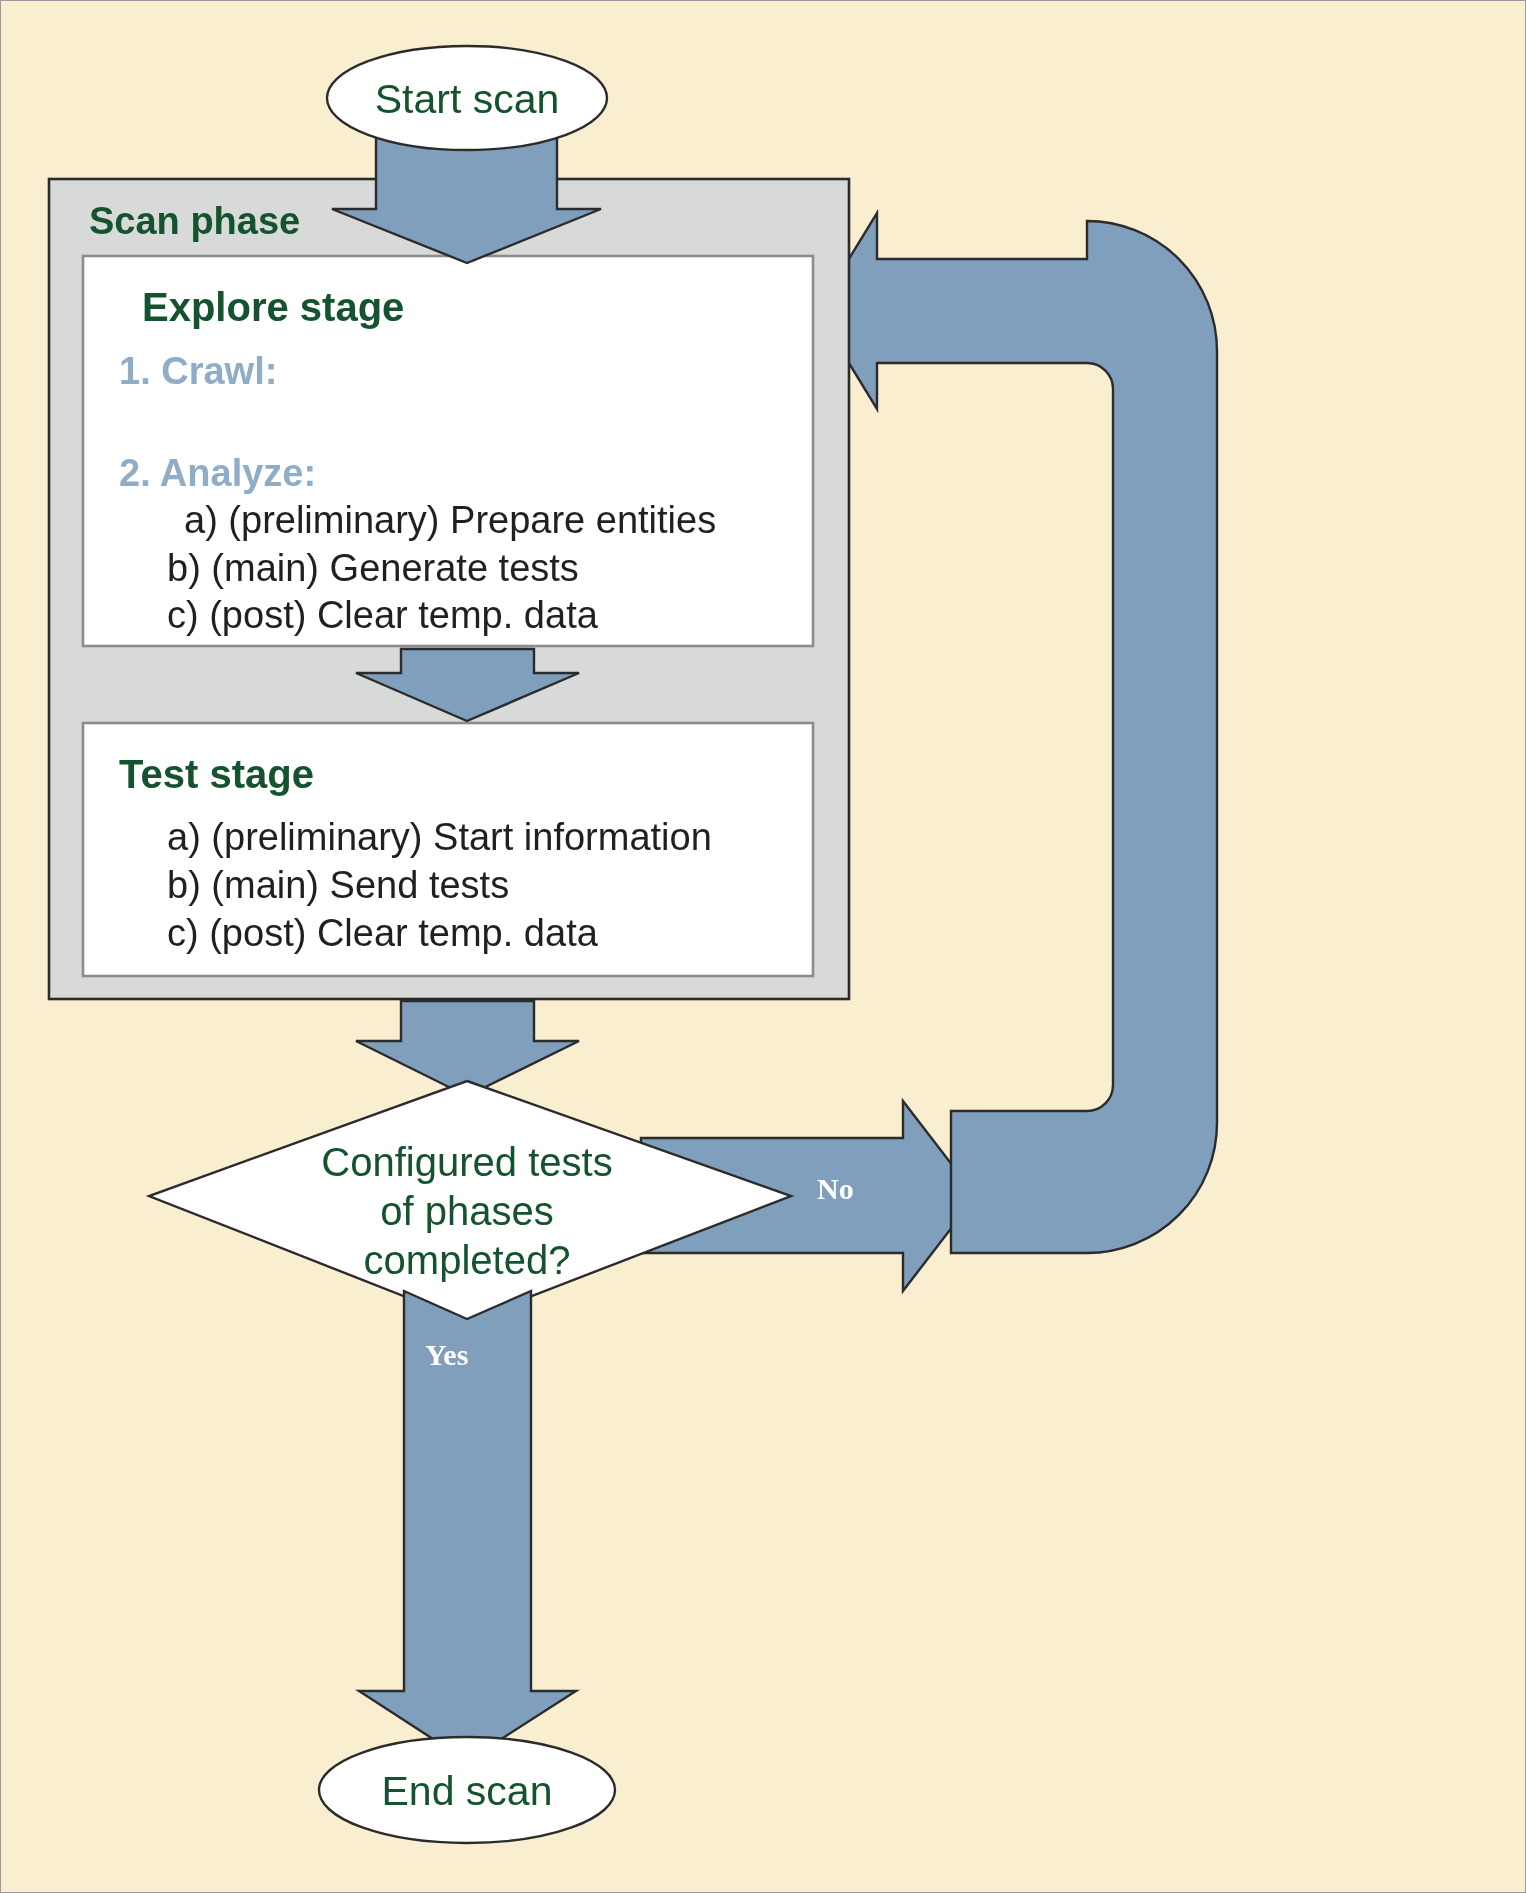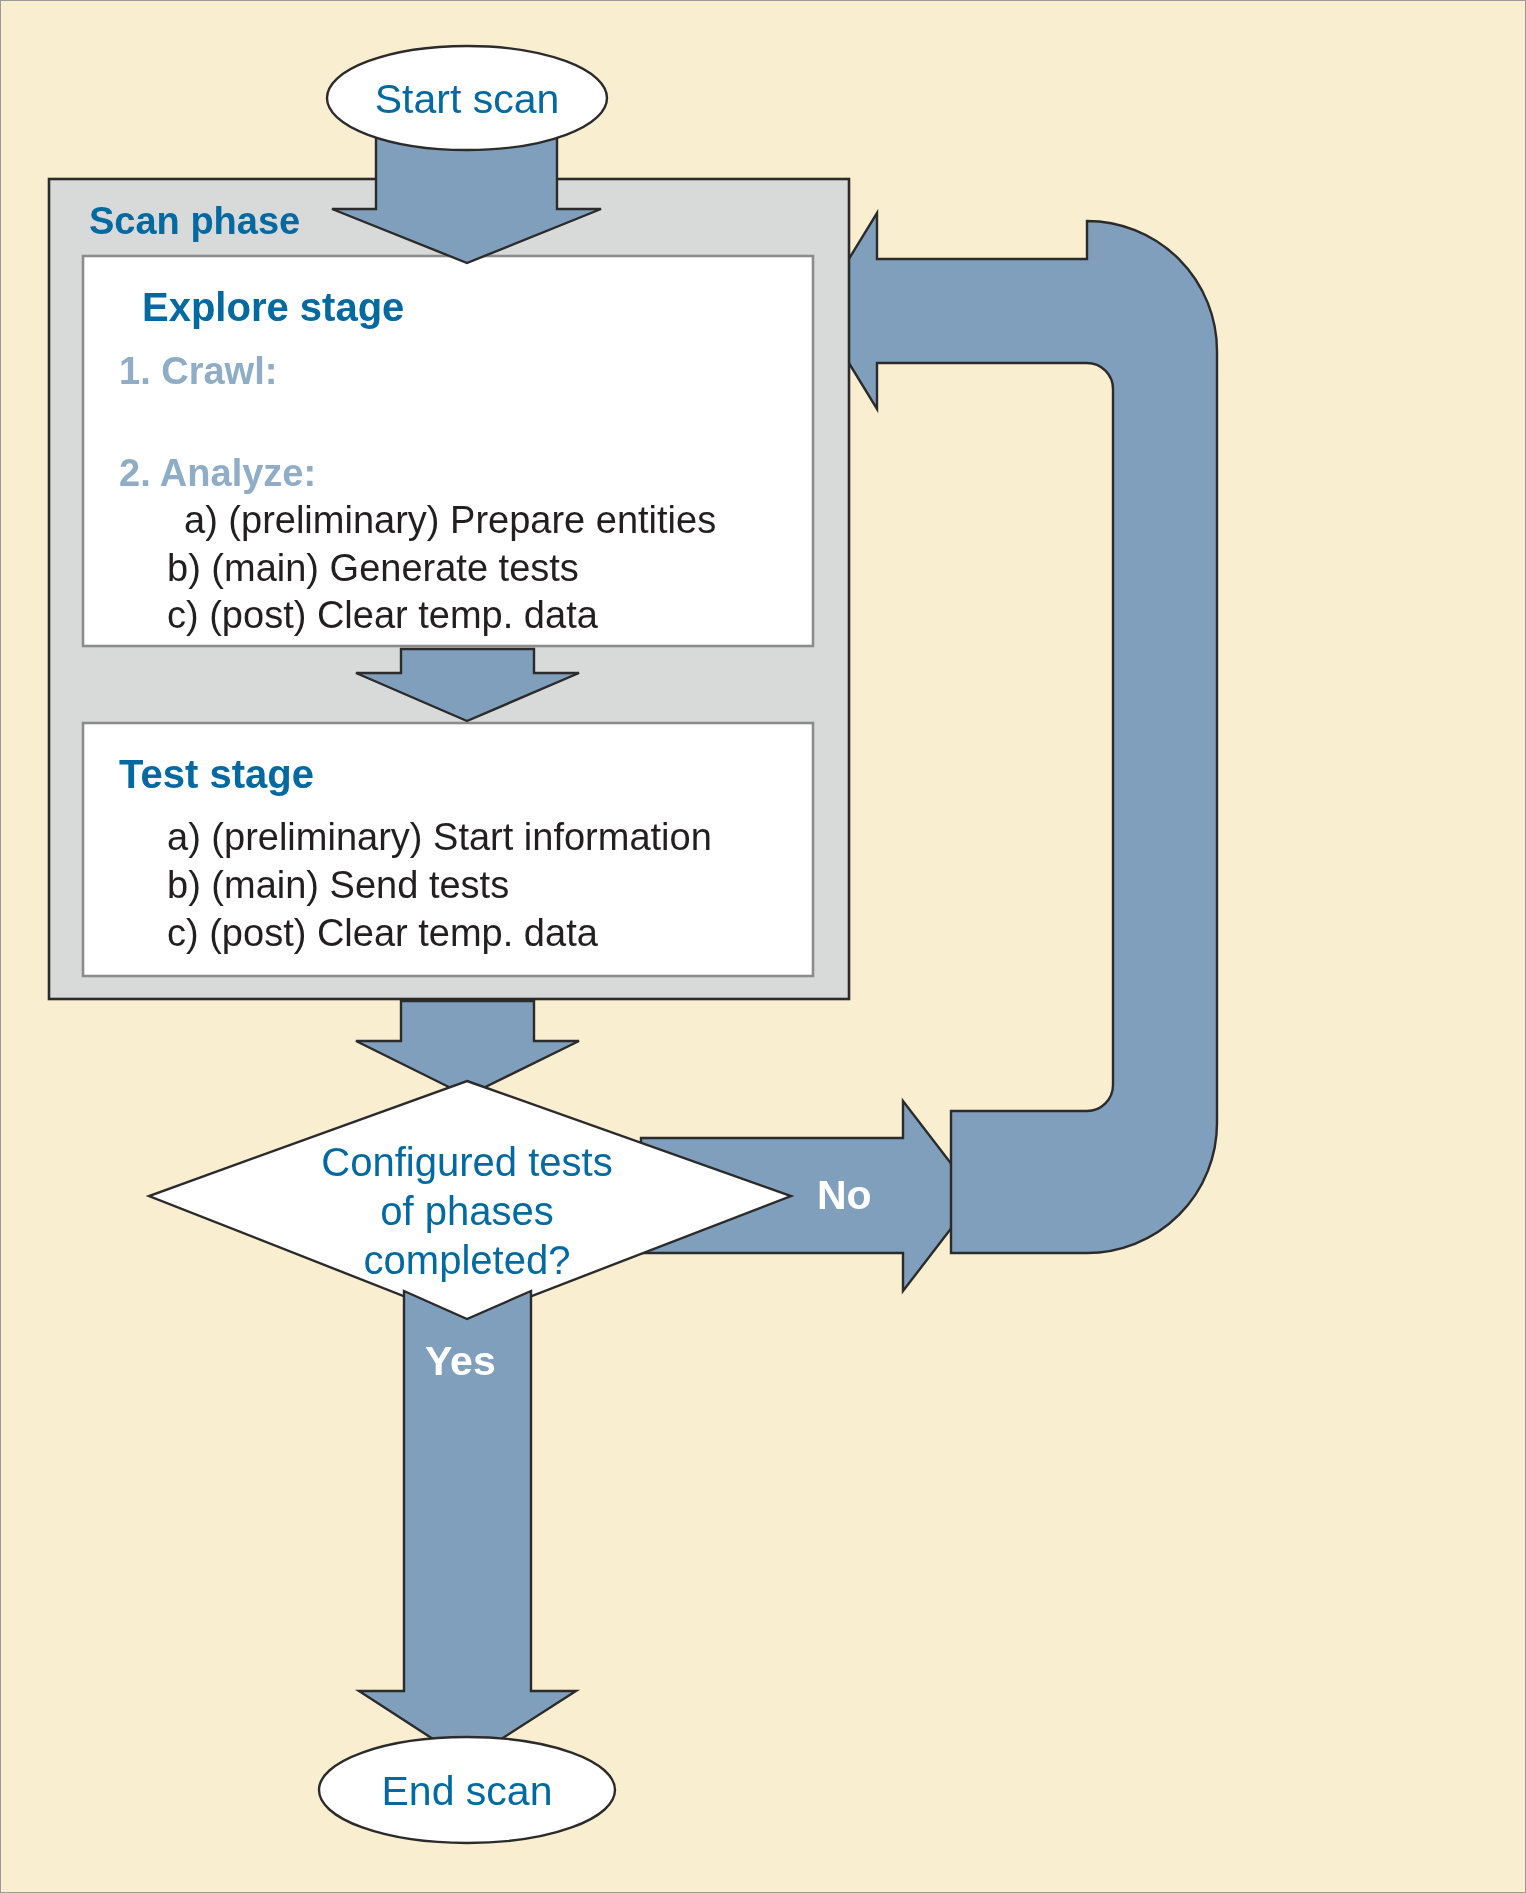--- a/index.html
+++ b/index.html
@@ -19,21 +19,21 @@
   }
   svg.layer {
     position: absolute;
     left: 0; top: 0;
     width: 1526px;
     height: 1893px;
   }
   
   .txt {
     position: absolute;
-    color: #0369a1;
+    color: #14532d;
     line-height: 1.18;
     white-space: pre;
   }
   .terminator-label {
     font-size: 41px;
     text-align: center;
   }
   .phase-title {
     font-size: 38px;
     font-weight: bold;
@@ -54,23 +54,24 @@
   .sub-item {
     font-size: 38px;
     color: #231f20;
   }
   .decision-label {
     font-size: 40px;
     text-align: center;
     line-height: 1.22;
   }
   .branch-label {
-    font-size: 41px;
+    font-size: 30px;
     font-weight: bold;
     color: #ffffff;
+    font-family: Liberation Serif, serif;
   }
 </style>
 </head>
 <body>
 
 <div id="canvas">
 
   <svg class="layer" viewBox="0 0 1526 1893">
 
     <path d="M 752 1197

